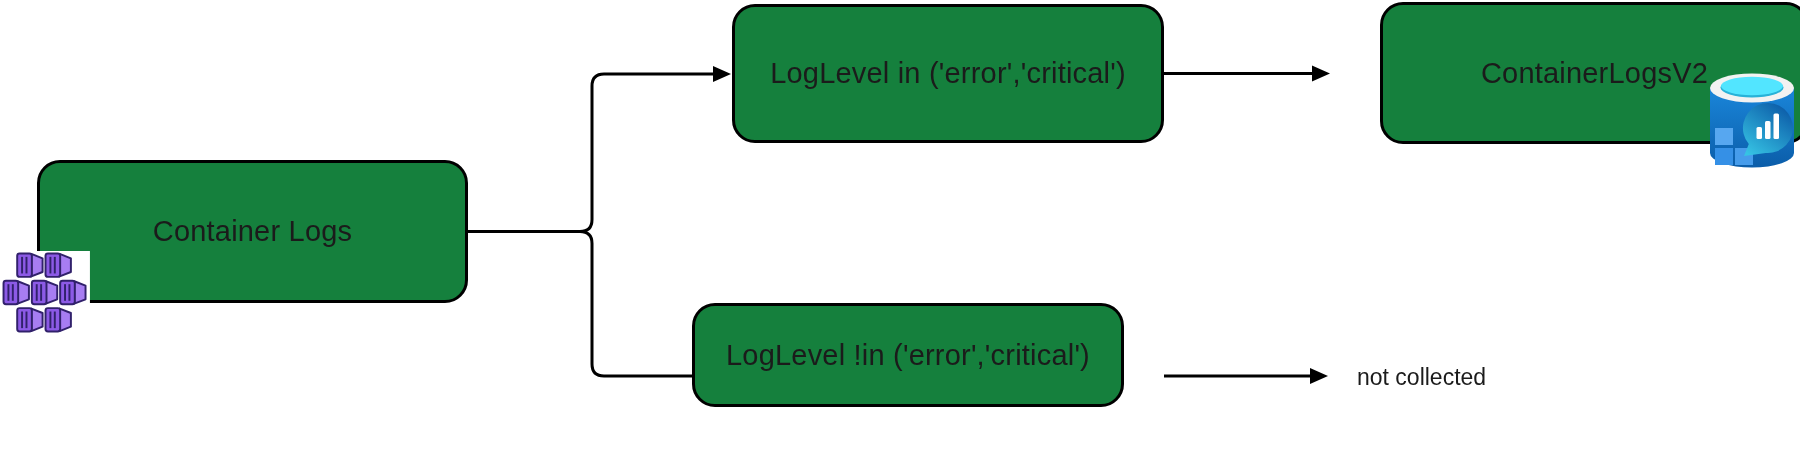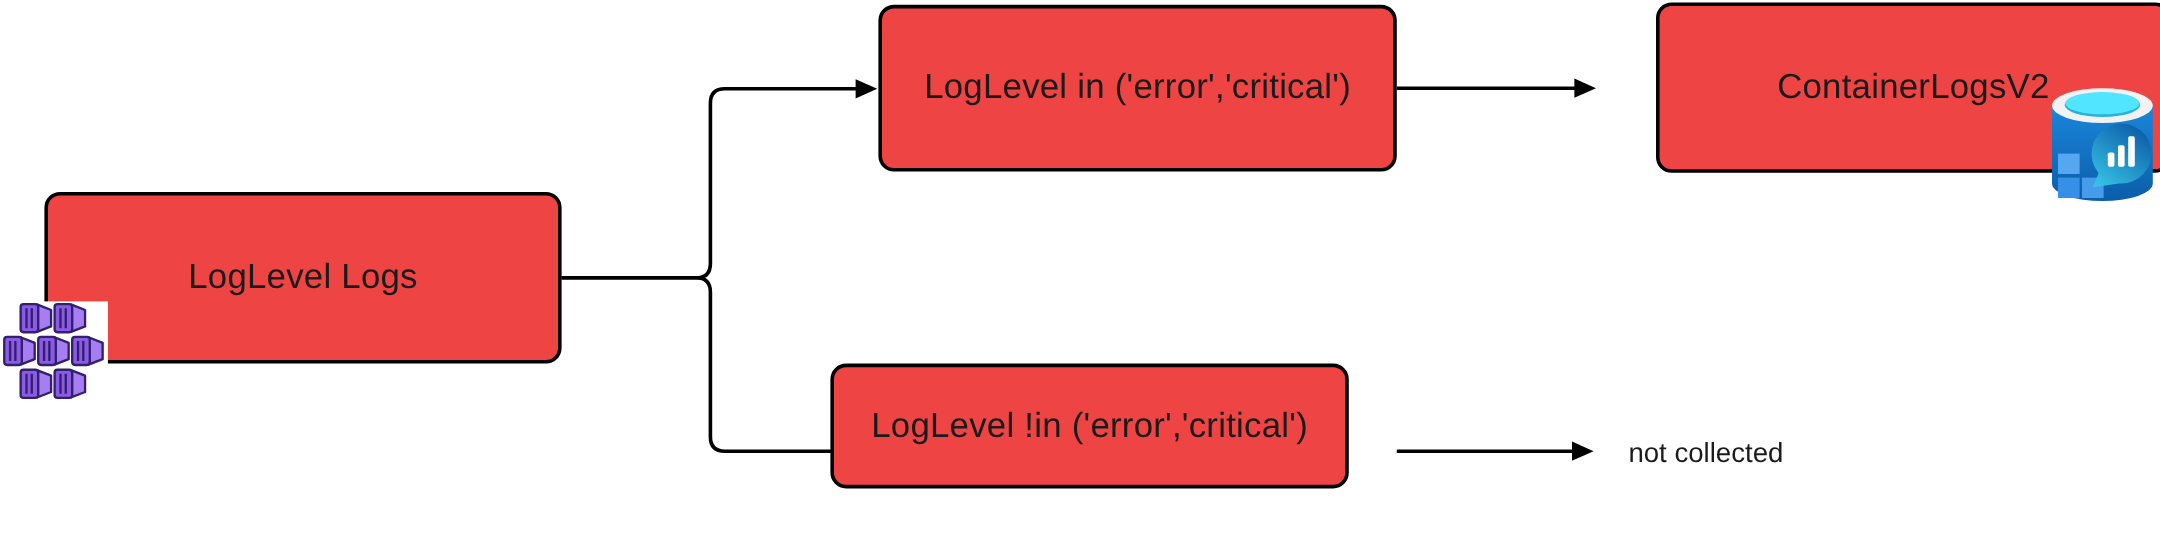--- a/index.html
+++ b/index.html
@@ -7,23 +7,23 @@
     position:relative;
     width:1800px;height:451px;
     background:#ffffff;
     font-family:"Liberation Sans","DejaVu Sans",sans-serif;
     overflow:hidden;
   }
   .connectors{position:absolute;left:0;top:0;z-index:1;}
   .node{
     position:absolute;
     box-sizing:border-box;
-    background:#ef4444;
+    background:#15803d;
     border:3px solid #000000;
-    border-radius:13px;
+    border-radius:23px;
     display:flex;align-items:center;justify-content:center;
     z-index:2;
   }
   .node-label{
     font-size:29px;
     color:#1b1b1b;
     letter-spacing:0.2px;
     white-space:nowrap;
   }
   .node-source{left:37px;top:160px;width:431px;height:143px;}
@@ -53,21 +53,21 @@
     <polygon points="731,376 713,368 713,384" fill="#000000"></polygon>
 
     <path d="M 1164 73.5 H 1313" fill="none" stroke="#000000" stroke-width="3"></path>
     <polygon points="1330,73.5 1312,65.5 1312,81.5" fill="#000000"></polygon>
 
     <path d="M 1164 376 H 1311" fill="none" stroke="#000000" stroke-width="3"></path>
     <polygon points="1328,376 1310,368 1310,384" fill="#000000"></polygon>
   </svg>
 
   <div class="node node-source">
-    <span class="node-label">LogLevel Logs</span>
+    <span class="node-label">Container Logs</span>
   </div>
 
   <div class="node node-filter-in">
     <span class="node-label">LogLevel in ('error','critical')</span>
   </div>
 
   <div class="node node-filter-not-in">
     <span class="node-label">LogLevel !in ('error','critical')</span>
   </div>
 

